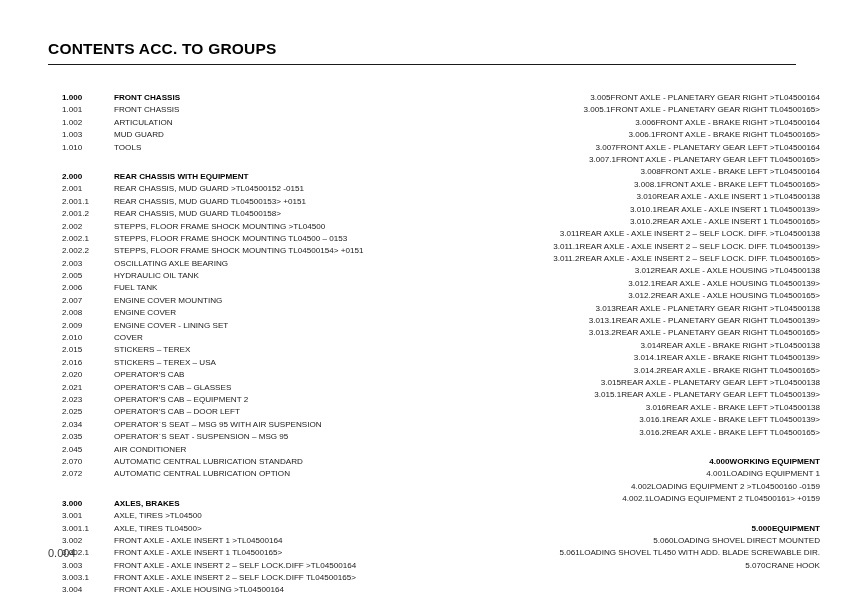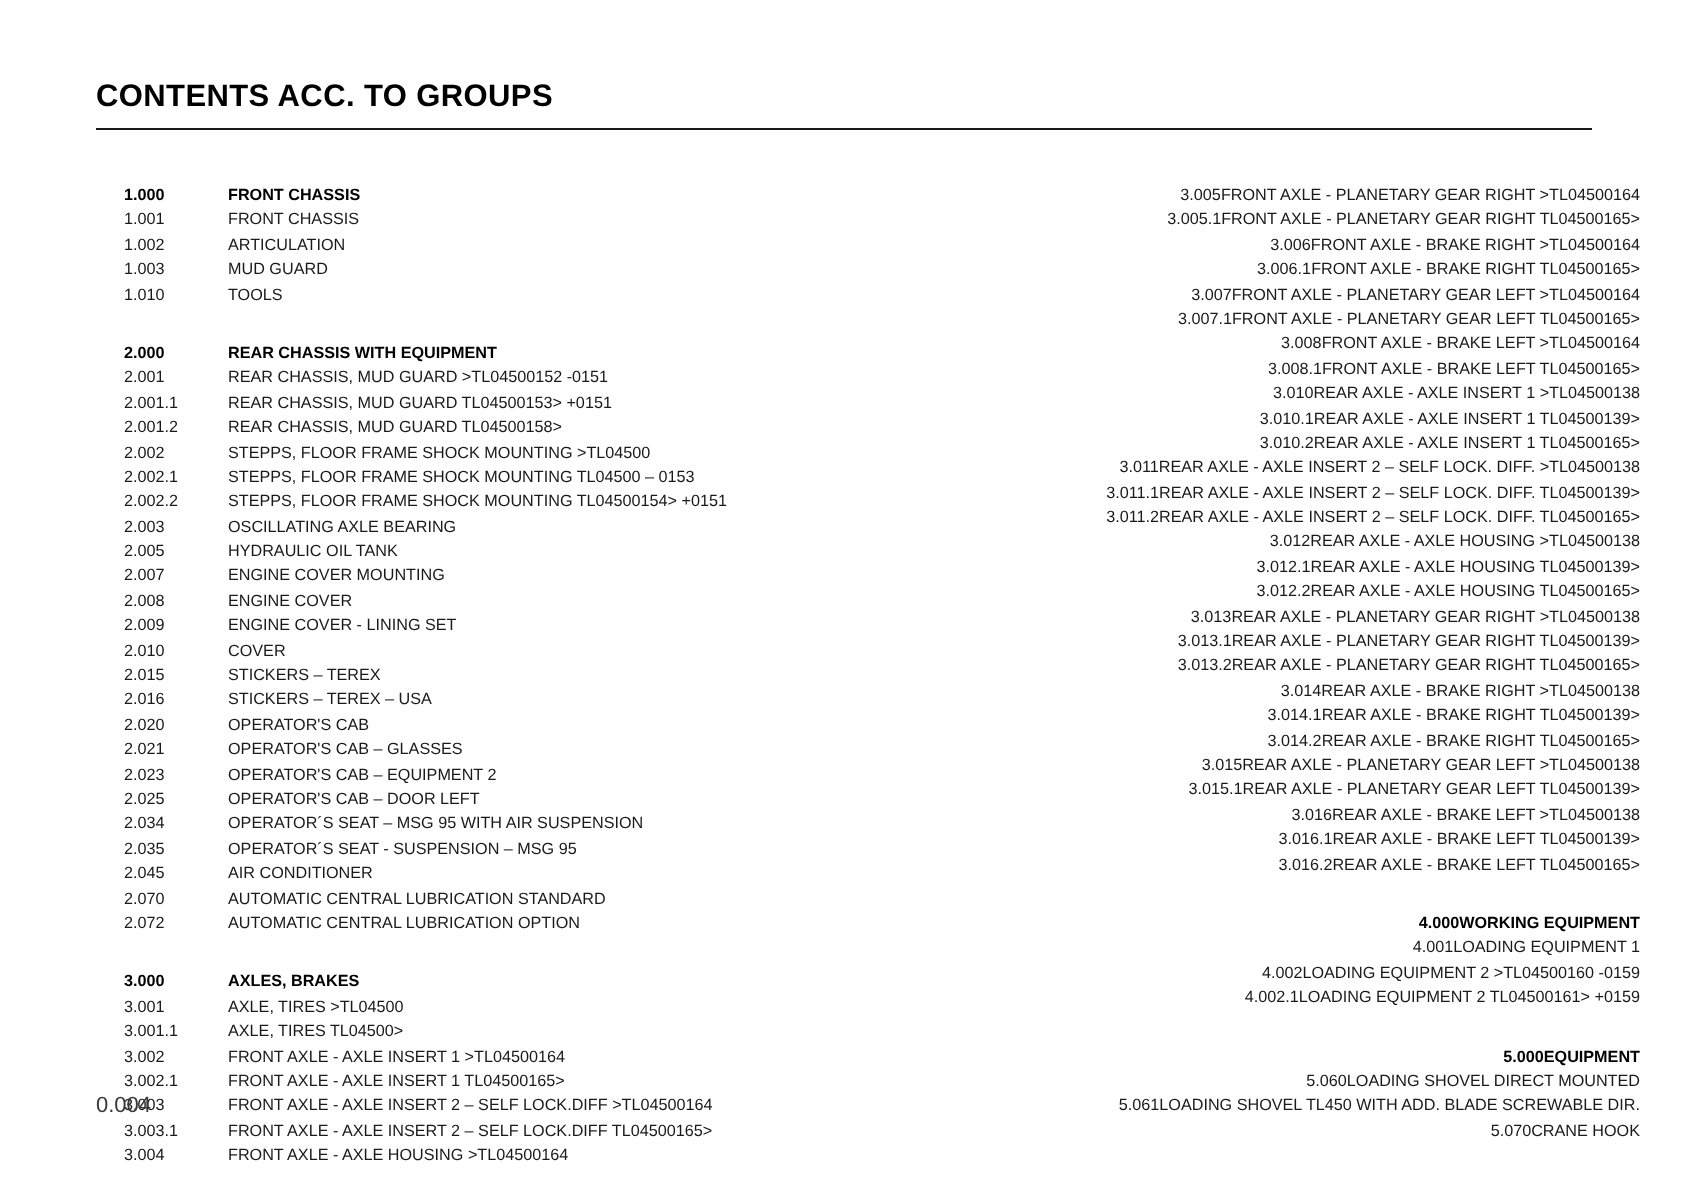--- a/index.html
+++ b/index.html
@@ -108,20 +108,21 @@
         <div class="group">
           <div class="row head"><span class="code">2.000</span><span class="desc">REAR CHASSIS WITH EQUIPMENT</span></div>
           <div class="row"><span class="code">2.001</span><span class="desc">REAR CHASSIS, MUD GUARD    &gt;TL04500152   -0151</span></div>
           <div class="row"><span class="code">2.001.1</span><span class="desc">REAR CHASSIS, MUD GUARD    TL04500153&gt;   +0151</span></div>
           <div class="row"><span class="code">2.001.2</span><span class="desc">REAR CHASSIS, MUD GUARD    TL04500158&gt;</span></div>
           <div class="row"><span class="code">2.002</span><span class="desc">STEPPS, FLOOR FRAME SHOCK MOUNTING   &gt;TL04500</span></div>
           <div class="row"><span class="code">2.002.1</span><span class="desc">STEPPS, FLOOR FRAME SHOCK MOUNTING  TL04500 – 0153</span></div>
           <div class="row"><span class="code">2.002.2</span><span class="desc">STEPPS, FLOOR FRAME SHOCK MOUNTING  TL04500154&gt;  +0151</span></div>
           <div class="row"><span class="code">2.003</span><span class="desc">OSCILLATING AXLE BEARING</span></div>
           <div class="row"><span class="code">2.005</span><span class="desc">HYDRAULIC OIL TANK</span></div>
+          <div class="row"><span class="code">2.006</span><span class="desc">FUEL TANK</span></div>
           <div class="row"><span class="code">2.007</span><span class="desc">ENGINE COVER MOUNTING</span></div>
           <div class="row"><span class="code">2.008</span><span class="desc">ENGINE COVER</span></div>
           <div class="row"><span class="code">2.009</span><span class="desc">ENGINE COVER - LINING SET</span></div>
           <div class="row"><span class="code">2.010</span><span class="desc">COVER</span></div>
           <div class="row"><span class="code">2.015</span><span class="desc">STICKERS – TEREX</span></div>
           <div class="row"><span class="code">2.016</span><span class="desc">STICKERS – TEREX – USA</span></div>
           <div class="row"><span class="code">2.020</span><span class="desc">OPERATOR'S CAB</span></div>
           <div class="row"><span class="code">2.021</span><span class="desc">OPERATOR'S CAB – GLASSES</span></div>
           <div class="row"><span class="code">2.023</span><span class="desc">OPERATOR'S CAB – EQUIPMENT 2</span></div>
           <div class="row"><span class="code">2.025</span><span class="desc">OPERATOR'S CAB – DOOR LEFT</span></div>

